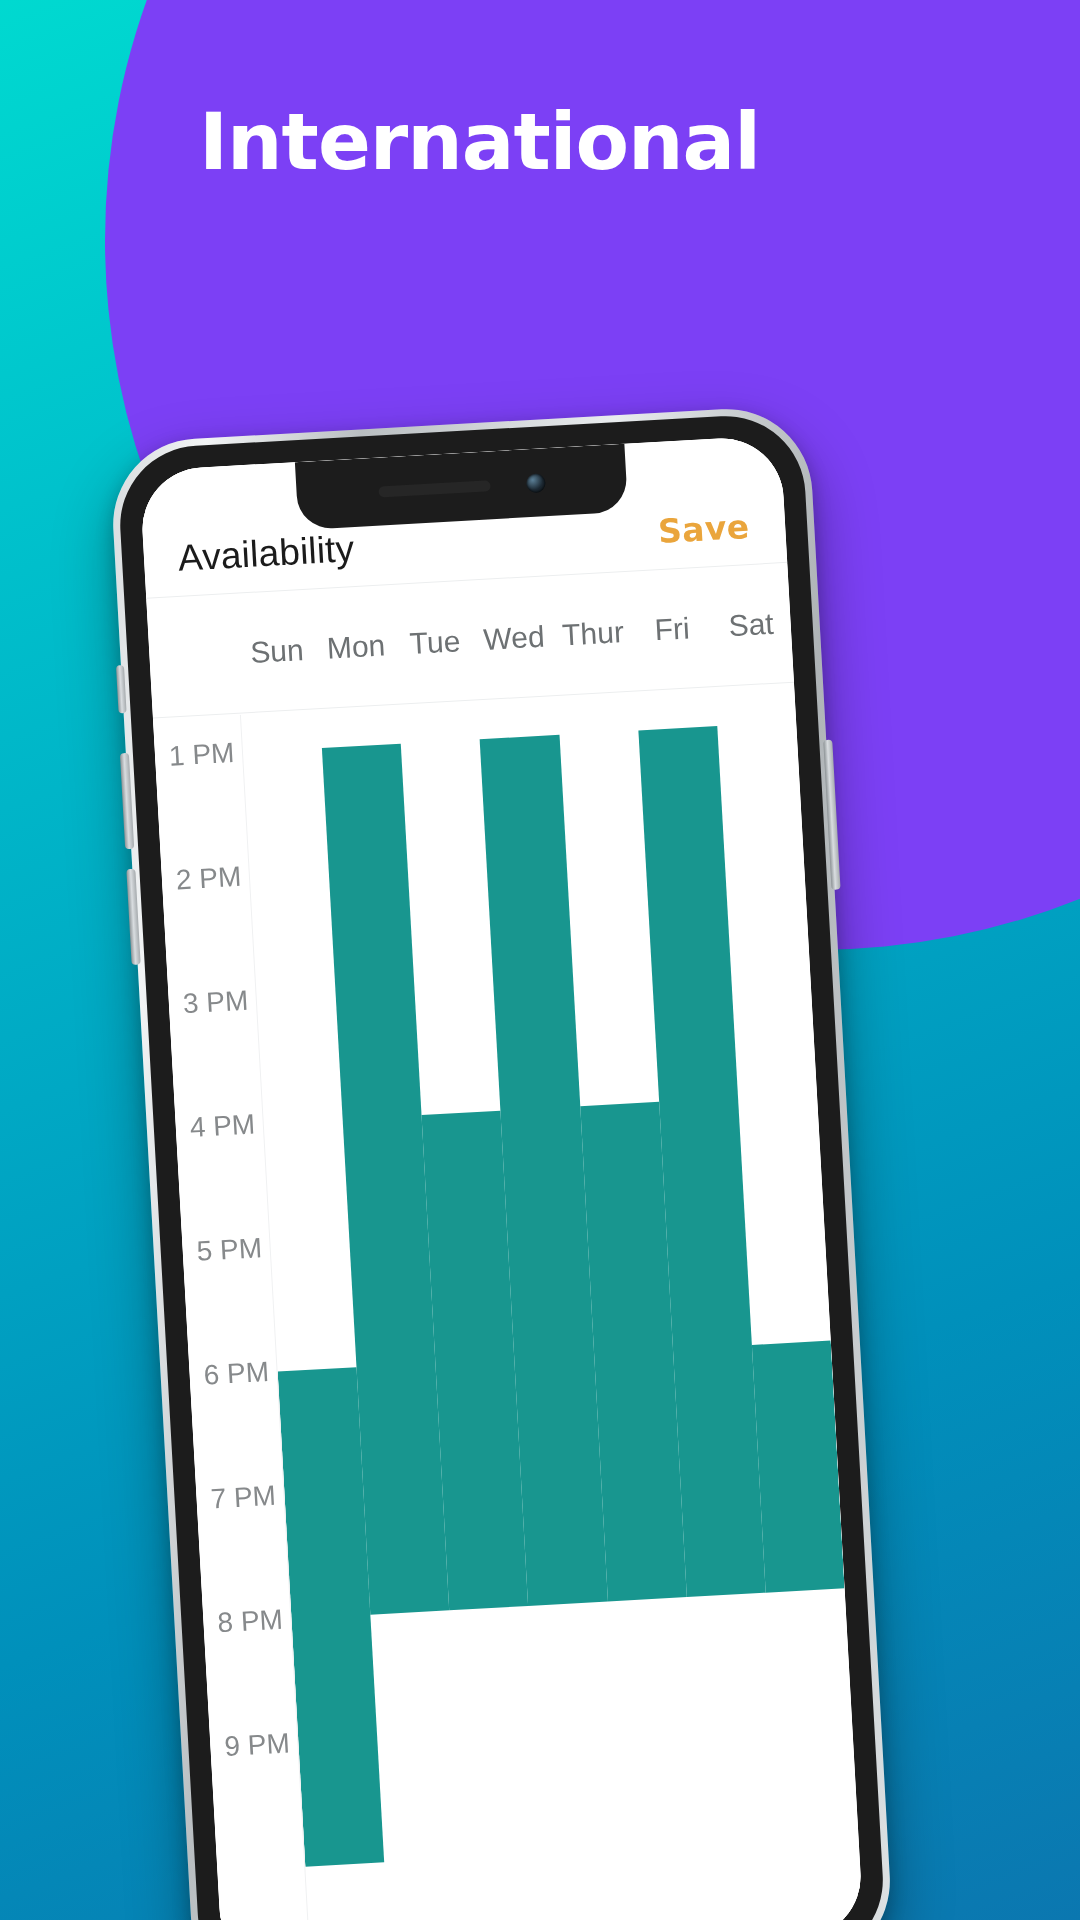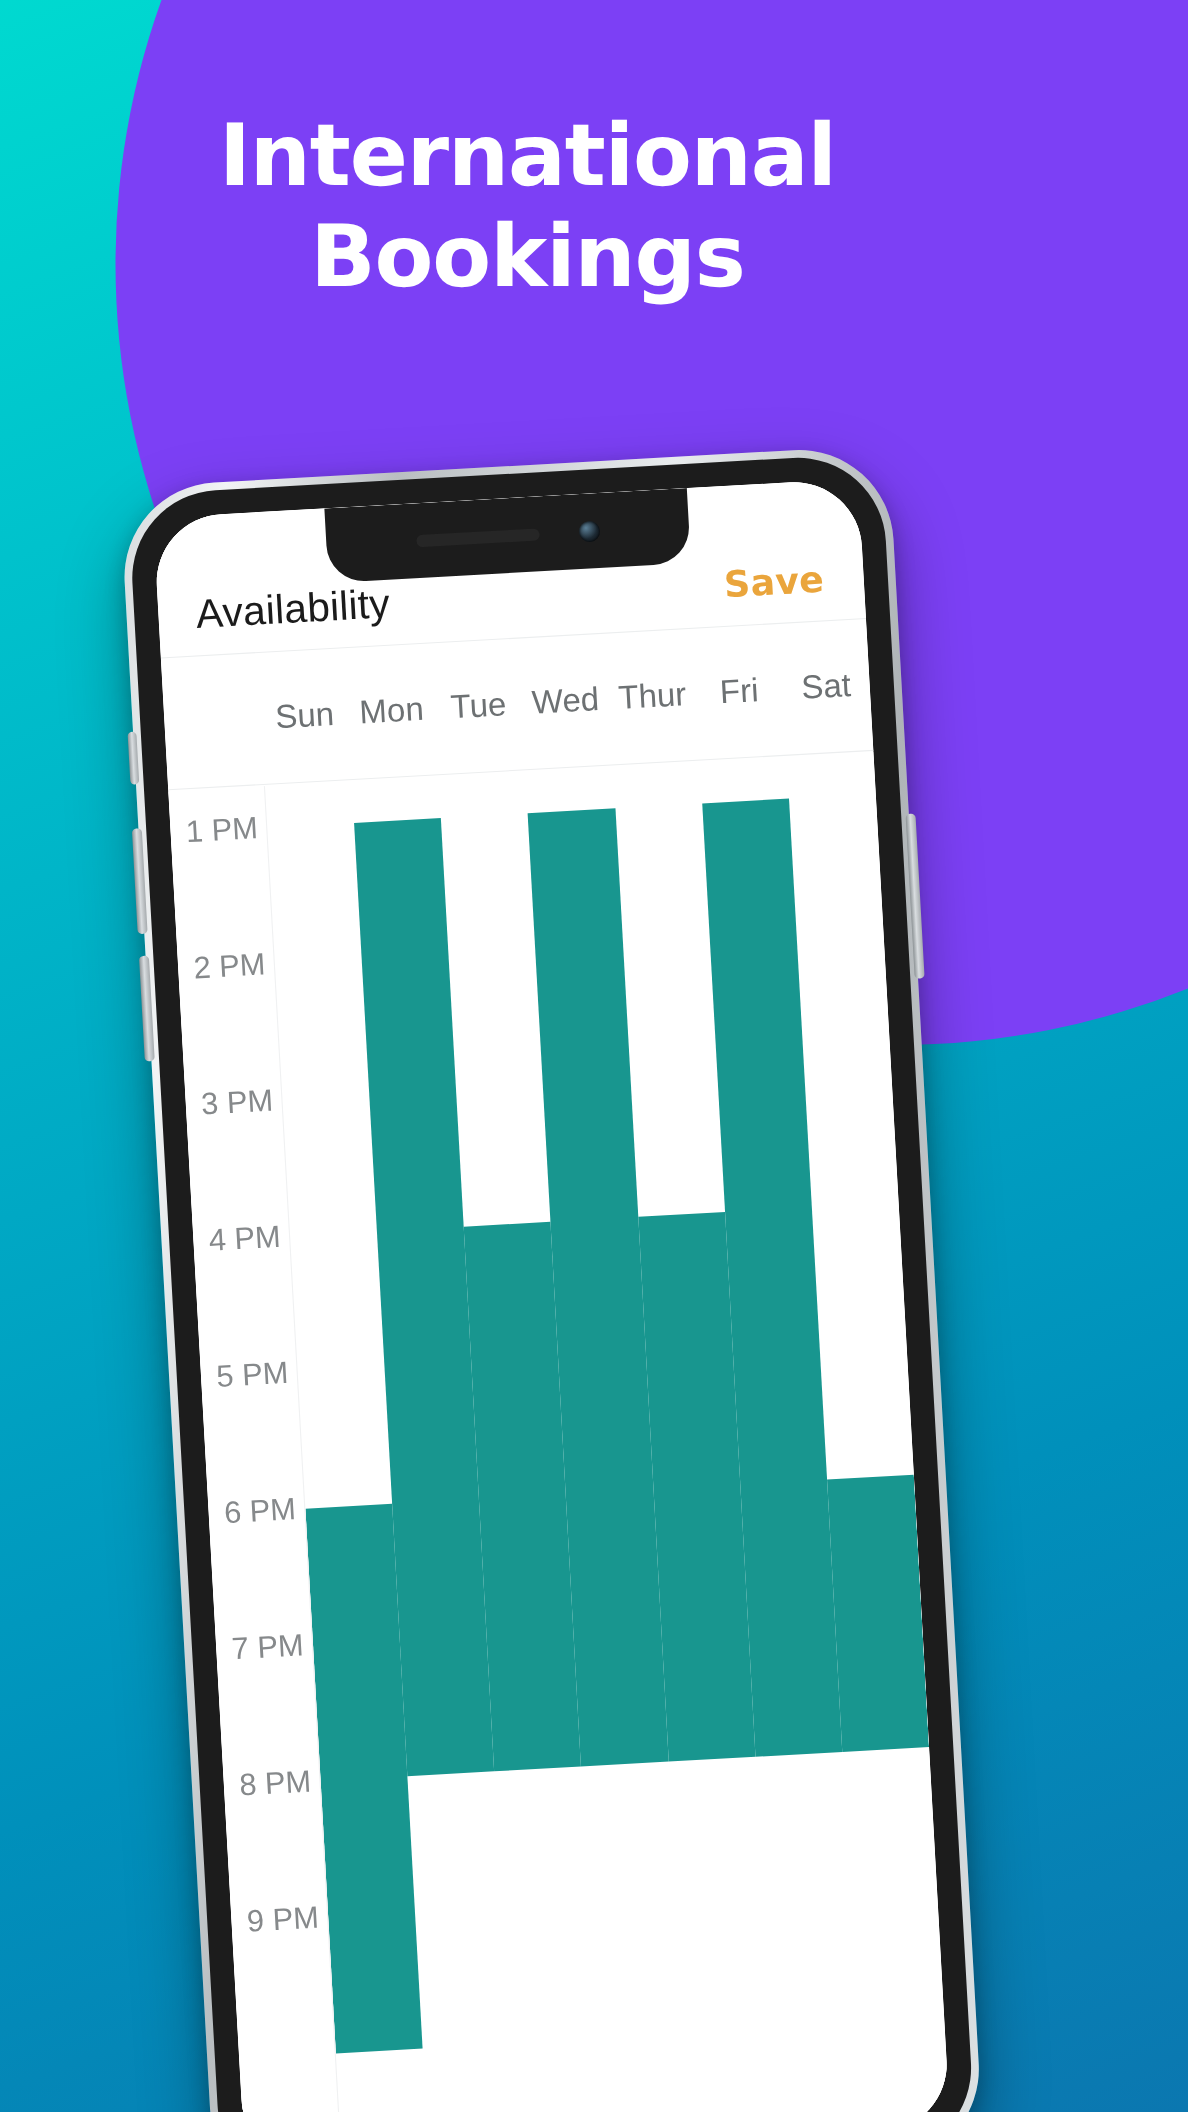--- a/index.html
+++ b/index.html
@@ -133,21 +133,20 @@
   }
 </style>
 </head>
 <body>
 
 <div id="bg-teal-gradient"></div>
 <div id="bg-purple-blob"></div>
 
 <div id="headline">
   <span class="line">International</span>
-  <span class="line">Bookings</span>
 </div>
 
 <div id="phone-mockup">
   <div id="phone-outer-frame"></div>
 
   <div class="phone-btn" id="btn-mute"></div>
   <div class="phone-btn" id="btn-vol-up"></div>
   <div class="phone-btn" id="btn-vol-dn"></div>
   <div class="phone-btn" id="btn-power"></div>
 

